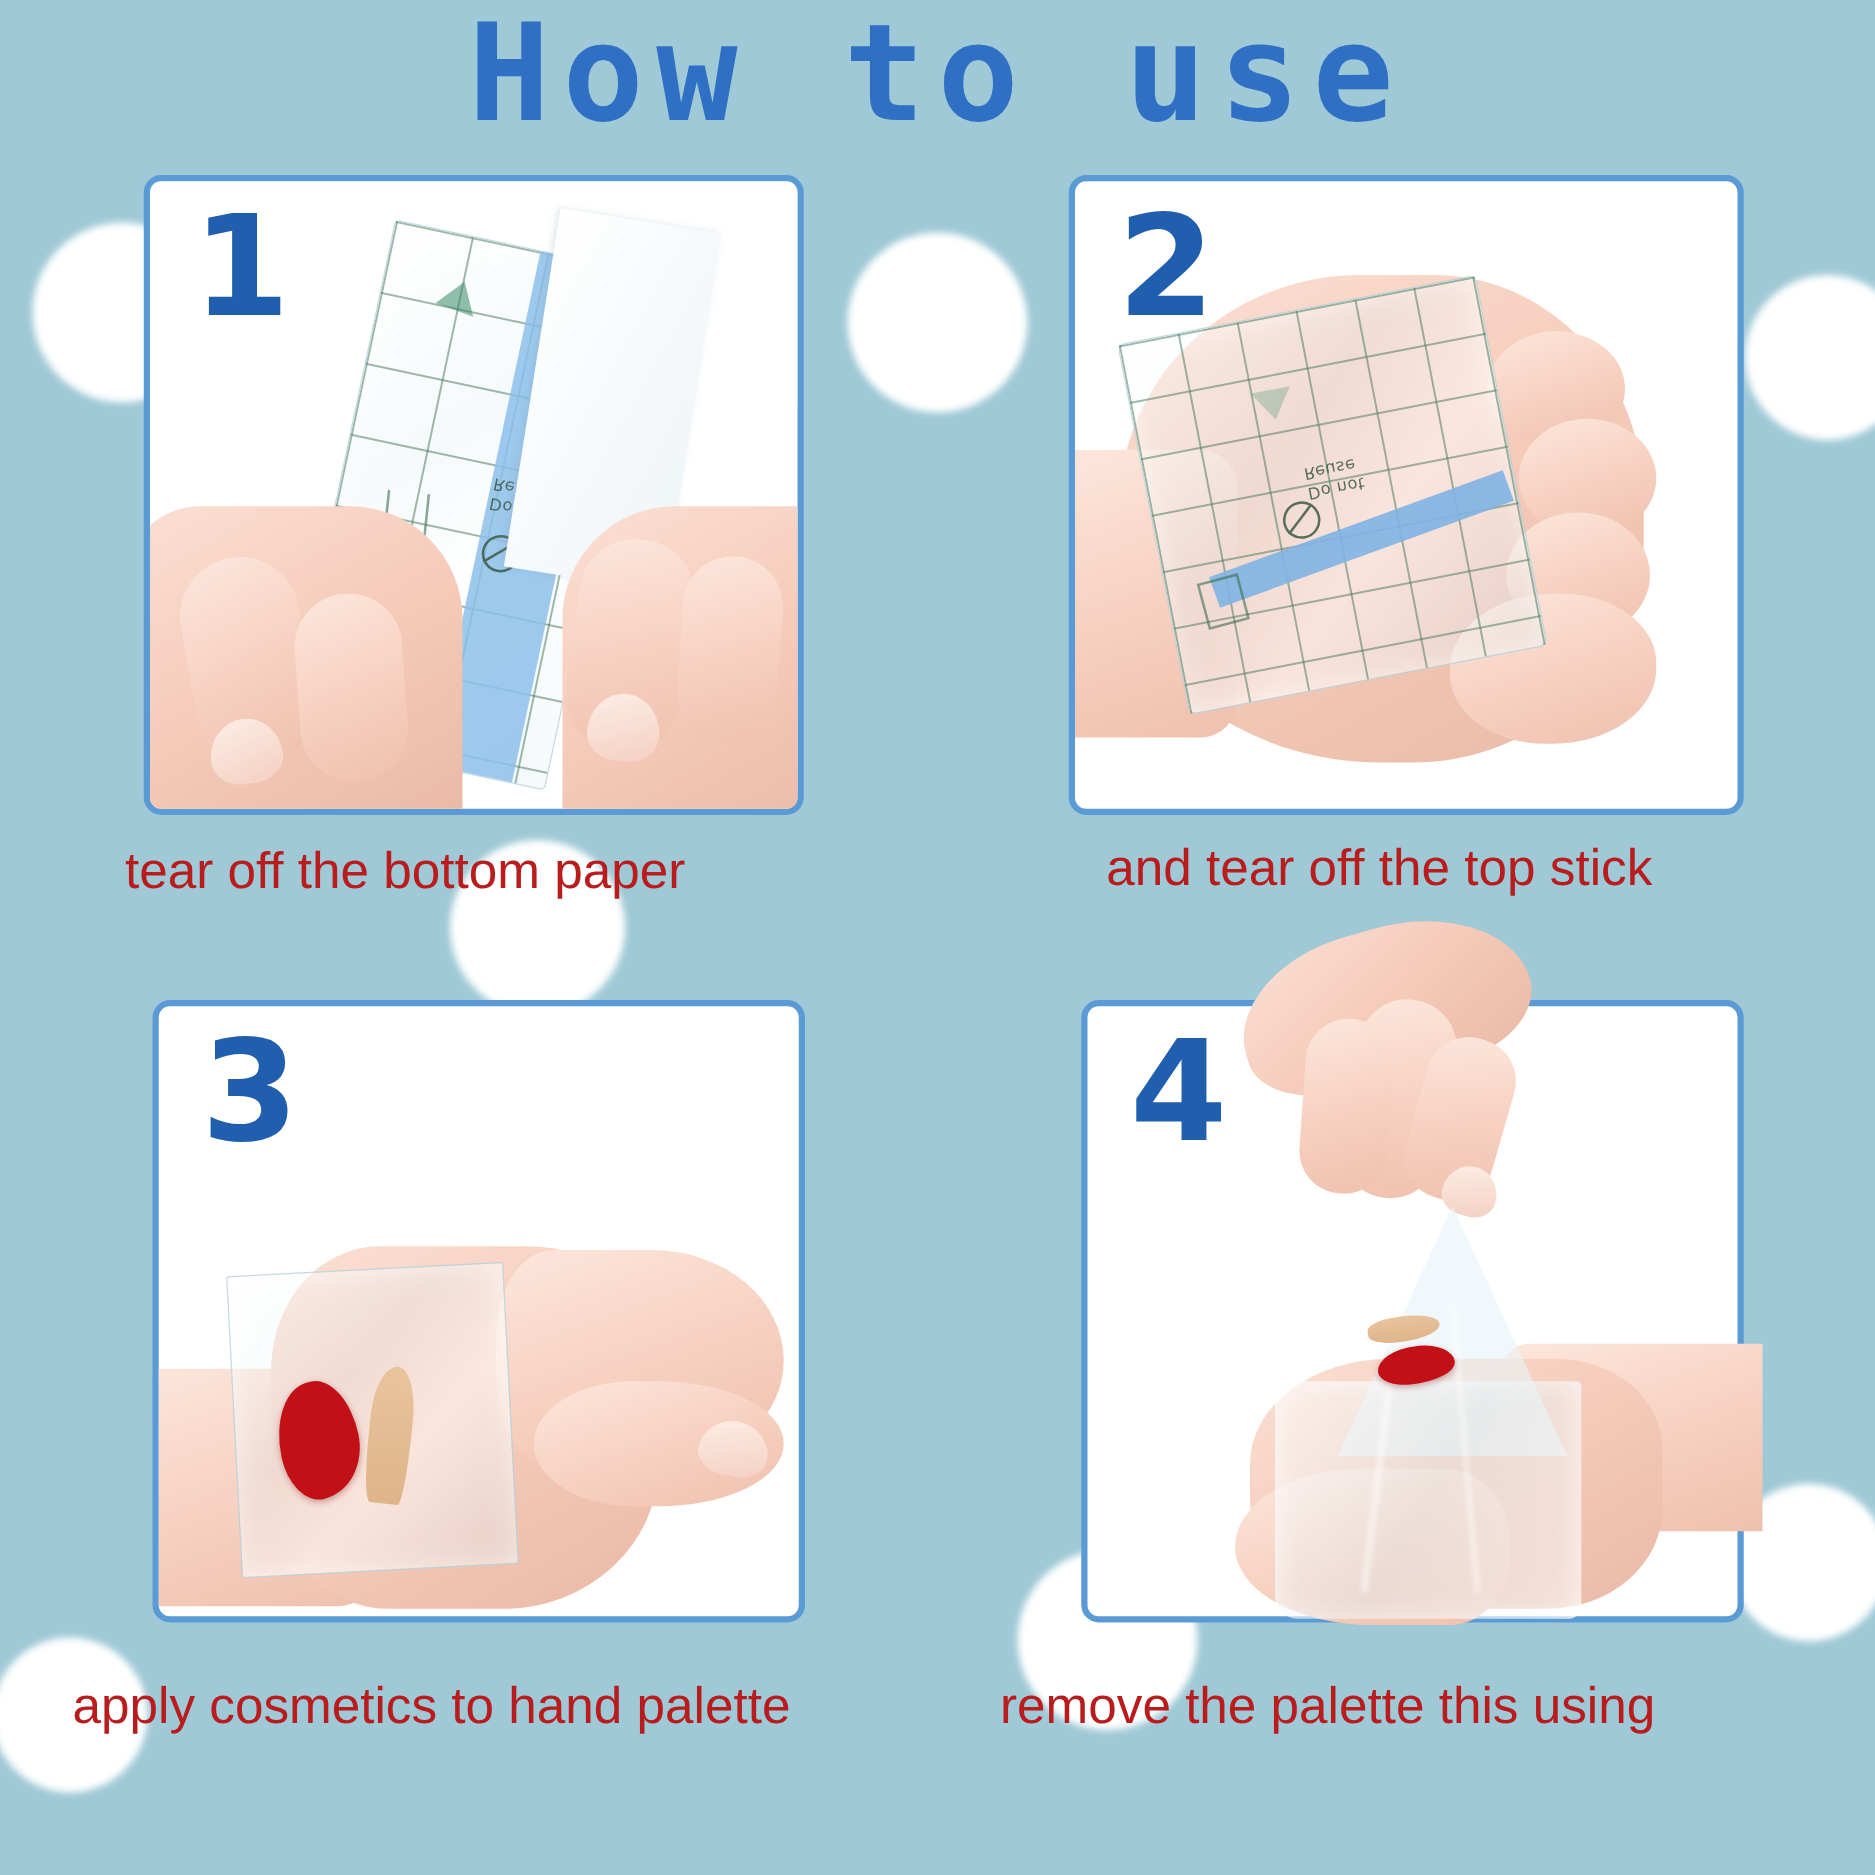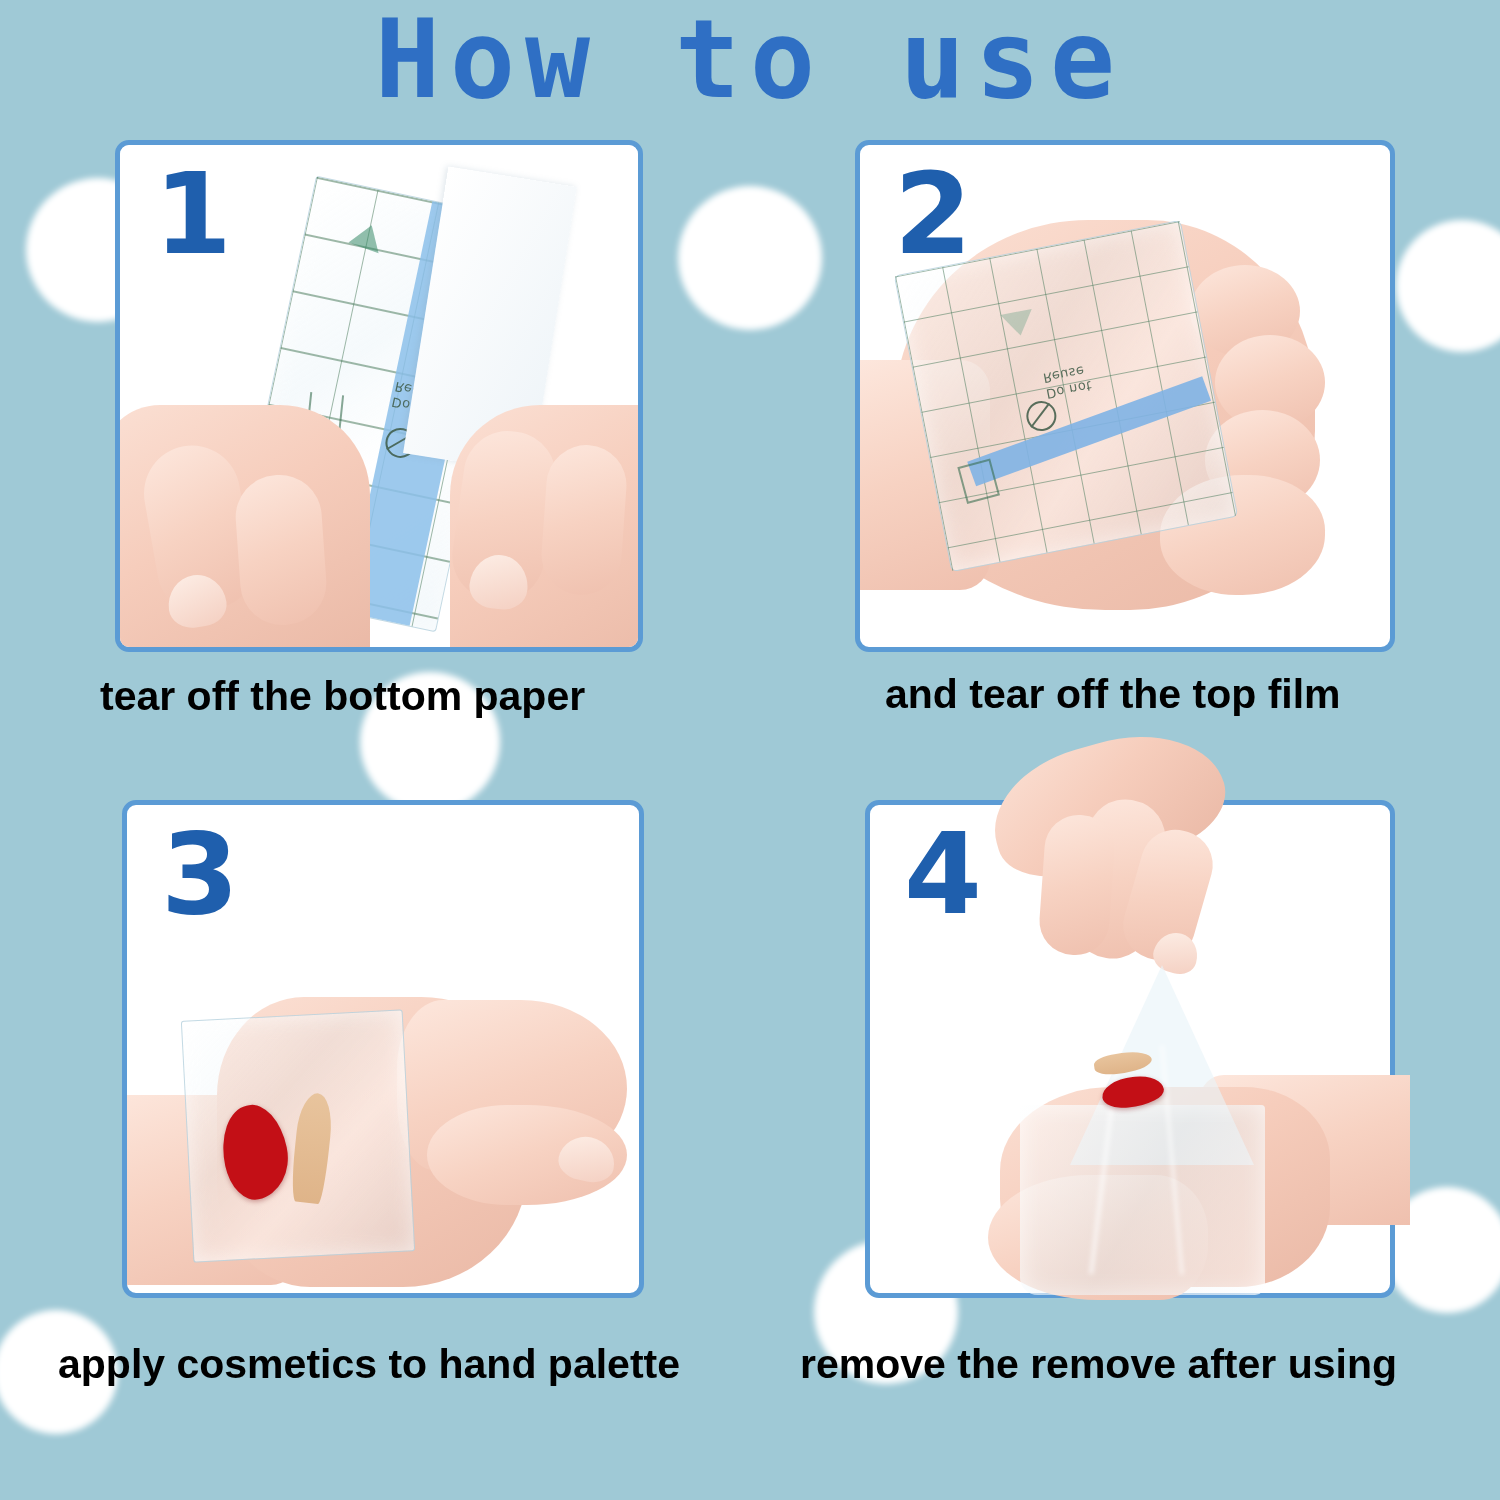--- a/index.html
+++ b/index.html
@@ -87,22 +87,22 @@
     font-weight: bold;
     color: #1f5fad;
     line-height: 1.1;
     z-index: 9;
     letter-spacing: 0;
   }
   .caption {
     position: absolute;
     font-family: "Liberation Sans", sans-serif;
     font-size: 41px;
-    font-weight: 700;
-    color: #000000;
+    font-weight: 400;
+    color: #b91c1c;
     line-height: 1.28;
     white-space: nowrap;
     z-index: 8;
   }
 
   
   #step1 .panel { left: 115px;  top: 140px;  width: 528px; height: 512px; }
   #step2 .panel { left: 855px;  top: 140px;  width: 540px; height: 512px; }
   #step3 .panel { left: 122px;  top: 800px;  width: 522px; height: 498px; }
   #step4 .panel { left: 865px;  top: 800px;  width: 530px; height: 498px; }
@@ -293,21 +293,21 @@
               <div class="tri-mark" style="left:96px;top:58px;transform:rotate(180deg);opacity:.5;"></div>
               <div class="mirror-text" style="left:126px;top:136px;">Do not</div>
               <div class="mirror-text" style="left:126px;top:120px;">Reuse</div>
               <div class="noreuse" style="left:102px;top:150px;"></div>
             </div>
           </div>
         </div>
         <div class="step-num">2</div>
       </div>
       <div class="caption" id="cap2">
-        <div>and tear off the top film</div>
+        <div>and tear off the top stick</div>
       </div>
     </div>
 
     <div class="step" id="step3">
       <div class="panel">
         <div class="panel-inner">
           <div class="scene">
 
             <div class="skin skin-soft" style="left:-30px;top:290px;width:200px;height:190px;border-radius:0 20px 26px 0;"></div>
 
@@ -364,18 +364,18 @@
             <div class="blurline" style="left:235px;top:200px;width:5px;height:270px;transform:rotate(7deg);"></div>
             <div class="blurline" style="left:300px;top:240px;width:4px;height:230px;transform:rotate(-5deg);"></div>
 
             <div class="swatch-beige" style="left:224px;top:248px;width:58px;height:20px;transform:rotate(-8deg);border-radius:40% 50% 50% 40%;"></div>
             <div class="swatch-red" style="left:232px;top:272px;width:62px;height:30px;transform:rotate(-6deg);"></div>
           </div>
         </div>
         <div class="step-num">4</div>
       </div>
       <div class="caption" id="cap4">
-        <div>remove the remove after using</div>
+        <div>remove the palette this using</div>
       </div>
     </div>
 
   </div>
 </div>
 
 </body></html>

